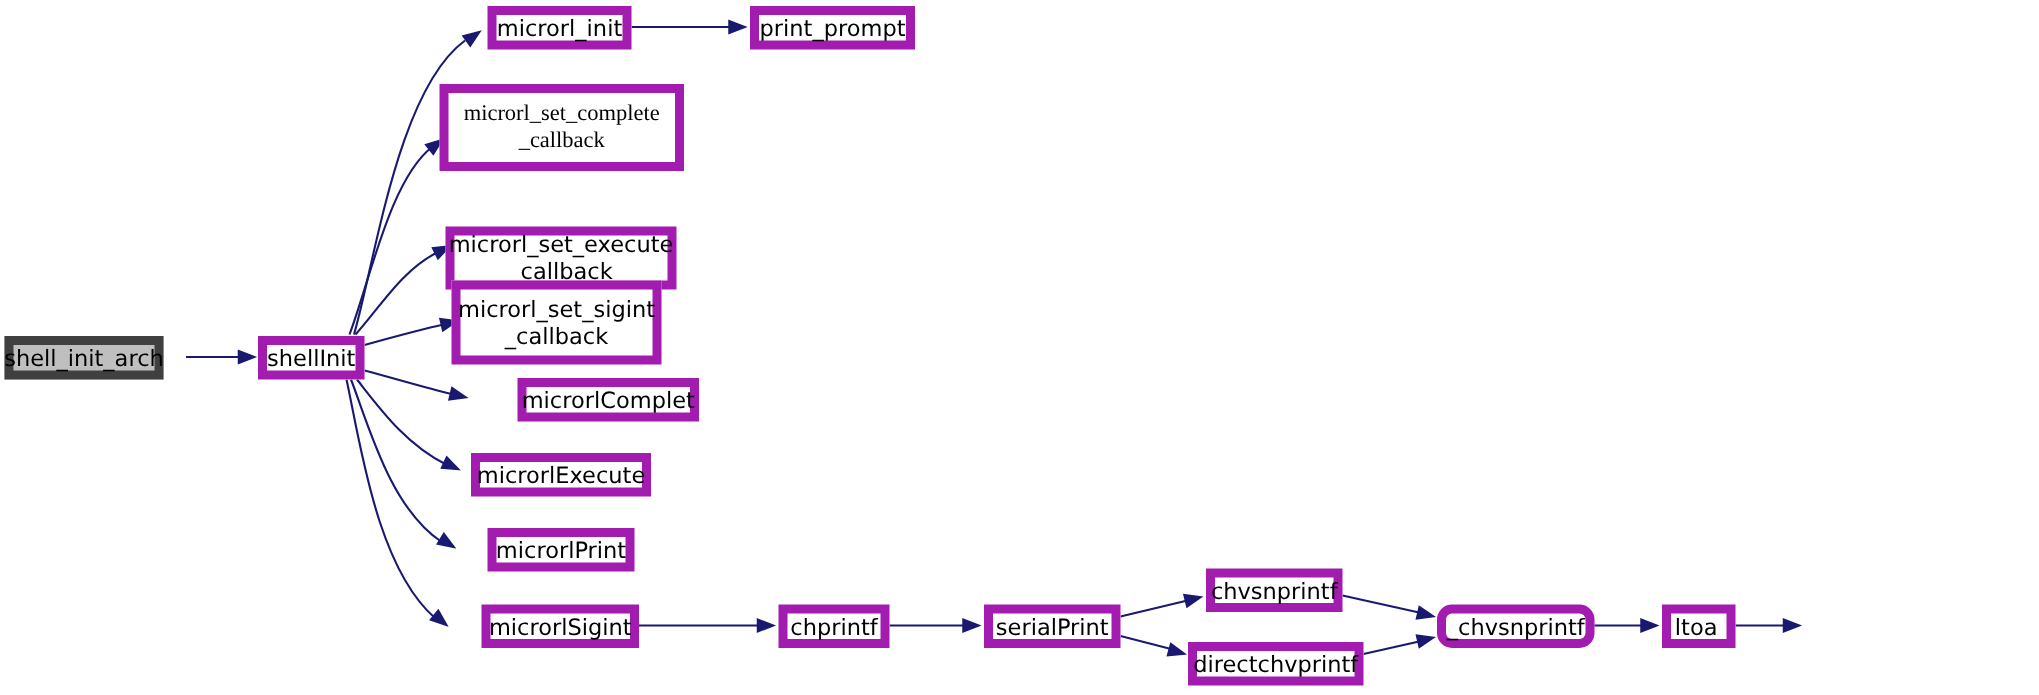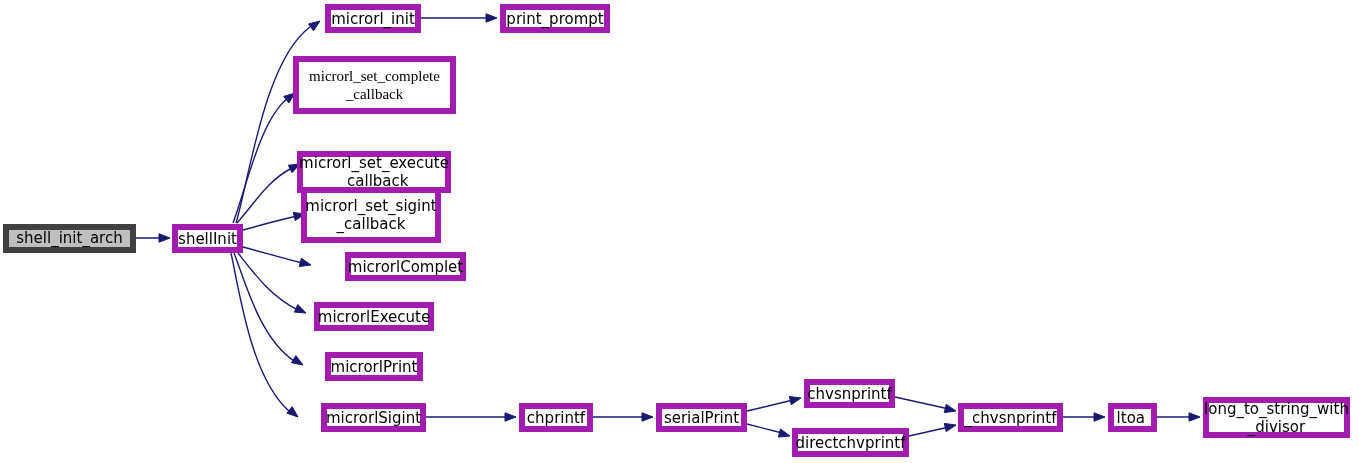--- a/index.html
+++ b/index.html
@@ -82,35 +82,33 @@
       <polygon points="790.0,436.0 778.3,437.1 780.5,429.0" fill="#191970" stroke="#191970" stroke-width="1"></polygon>
       <path d="M 895,397 L 949,409" fill="none" stroke="#191970" stroke-width="1.4"></path>
       <polygon points="956.0,411.0 944.3,412.6 946.2,404.4" fill="#191970" stroke="#191970" stroke-width="1"></polygon>
       <path d="M 909,436 L 949,427" fill="none" stroke="#191970" stroke-width="1.4"></path>
       <polygon points="956.0,425.0 946.2,431.6 944.3,423.4" fill="#191970" stroke="#191970" stroke-width="1"></polygon>
       <path d="M 1063,417 L 1099,417" fill="none" stroke="#191970" stroke-width="1.4"></path>
       <polygon points="1105.0,417.0 1094.0,421.2 1094.0,412.8" fill="#191970" stroke="#191970" stroke-width="1"></polygon>
       <path d="M 1157,417 L 1194,417" fill="none" stroke="#191970" stroke-width="1.4"></path>
       <polygon points="1200.0,417.0 1189.0,421.2 1189.0,412.8" fill="#191970" stroke="#191970" stroke-width="1"></polygon>
     </svg>
-<div class="node root" style="left: 3px; top: 224px; width: 133px; height: 29px; align-items: flex-end;"><span class="label">shell_init_arch</span></div>
+<div class="node root" style="left: 3px; top: 224px; width: 106px; height: 29px;"><span class="label">shell_init_arch</span></div>
     <div class="node" style="left: 172px; top: 224px; width: 71px; height: 29px;"><span class="label">shellInit</span></div>
     <div class="node" style="left: 325px; top: 4px; width: 96px; height: 29px;"><span class="label">microrl_init</span></div>
     <div class="node" style="left: 500px; top: 4px; width: 110px; height: 29px;"><span class="label">print_prompt</span></div>
     <div class="node" style="left: 293px; top: 56px; width: 163px; height: 58px; font-family: Liberation Serif, serif;"><span class="label">microrl_set_complete
 _callback</span></div>
     <div class="node" style="left: 297px; top: 123px; width: 154px; height: 42px; margin-top: 28px;"><span class="label">microrl_set_execute
 _callback</span></div>
     <div class="node" style="left: 301px; top: 187px; width: 140px; height: 56px;"><span class="label">microrl_set_sigint
 _callback</span></div>
     <div class="node" style="left: 313px; top: 252px; width: 121px; height: 29px; margin-left: 32px;"><span class="label">microrlComplet</span></div>
     <div class="node" style="left: 314px; top: 302px; width: 120px; height: 29px;"><span class="label">microrlExecute</span></div>
     <div class="node" style="left: 325px; top: 352px; width: 98px; height: 29px;"><span class="label">microrlPrint</span></div>
     <div class="node" style="left: 321px; top: 403px; width: 105px; height: 29px;"><span class="label">microrlSigint</span></div>
     <div class="node" style="left: 519px; top: 403px; width: 74px; height: 29px;"><span class="label">chprintf</span></div>
     <div class="node" style="left: 656px; top: 403px; width: 91px; height: 29px;"><span class="label">serialPrint</span></div>
     <div class="node" style="left: 804px; top: 379px; width: 91px; height: 29px;"><span class="label">chvsnprintf</span></div>
     <div class="node" style="left: 792px; top: 428px; width: 117px; height: 29px;"><span class="label">directchvprintf</span></div>
-    <div class="node" style="left: 958px; top: 403px; width: 105px; height: 29px;"><span class="label">_chvsnprintf</span></div>
+    <div class="node" style="left: 958px; top: 403px; width: 105px; height: 29px; border-radius: 10px;"><span class="label">_chvsnprintf</span></div>
     <div class="node" style="left: 1108px; top: 403px; width: 49px; height: 29px; justify-content: flex-end;"><span class="label">ltoa</span></div>
-    <div class="node" style="left: 1203px; top: 397px; width: 147px; height: 41px;"><span class="label">long_to_string_with
-_divisor</span></div>
   </div>
 
 </body></html>

